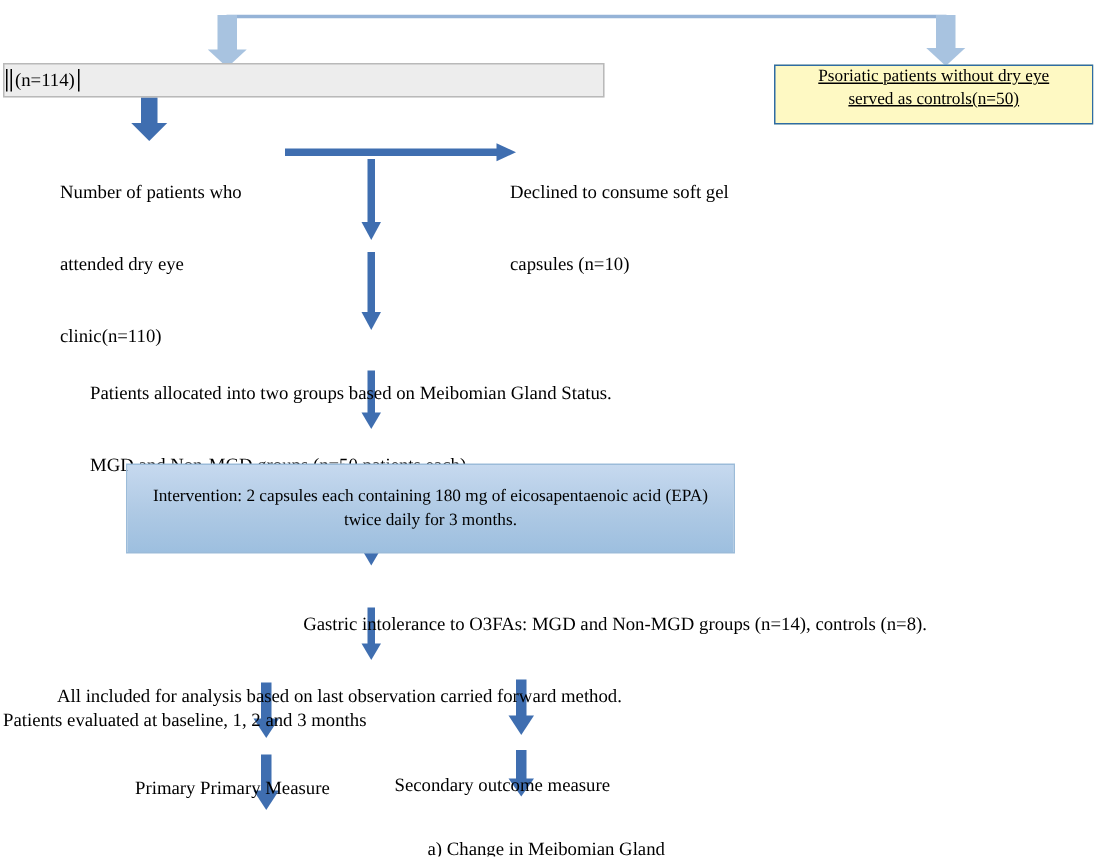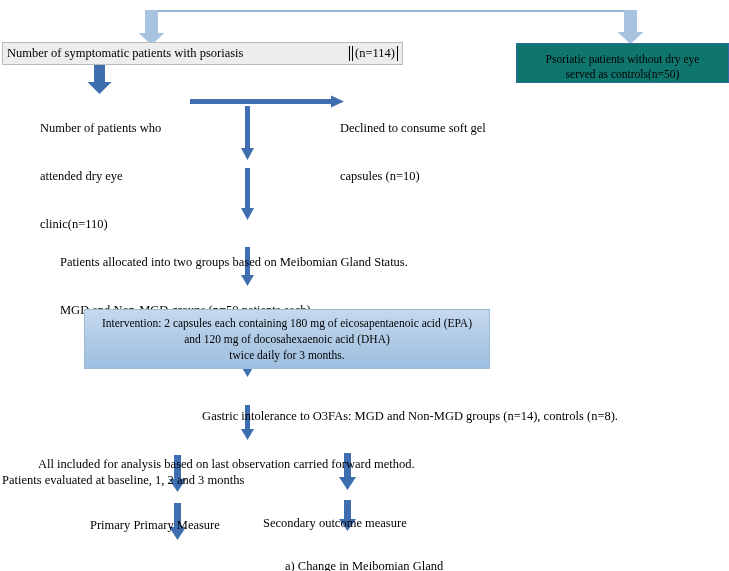--- a/index.html
+++ b/index.html
@@ -56,30 +56,31 @@
     width: 1px;
     height: 15px;
     background: #000;
     margin: 0 1px;
   }
   .count-text { padding: 0 1px; }
 
   
   .blue-box {
     position: absolute;
-    background: #0f766e;
+    background: #fef9c3;
     border: 1px solid #2e6ca4;
     box-sizing: border-box;
     display: flex;
-    align-items: flex-end;
+    align-items: flex-start;
     justify-content: center;
     text-align: center;
     font-size: 11.5px;
     line-height: 15px;
     color: #000;
+    text-decoration: underline;
   }
 
   
   .interv-box {
     position: absolute;
     background: linear-gradient(to bottom, #c6d9ef 0%, #aec9e4 55%, #9dbfdf 100%);
     border: 1px solid #9bbbd9;
     box-sizing: border-box;
     display: flex;
     align-items: center;
@@ -168,21 +169,20 @@
       <polygon points="169,527 186,527 177.5,540" fill="#3f6eb0"></polygon>
     </g>
 
     <g>
       <rect x="344" y="500" width="7" height="21" fill="#3f6eb0"></rect>
       <polygon points="339,519 356,519 347.5,531" fill="#3f6eb0"></polygon>
     </g>
   </svg>
 
   <div class="grey-box" style="left:2px; top:42px; width:401px; height:23px;">
-    <span class="label">Number of symptomatic patients with psoriasis</span>
     <span class="count-wrap">
       <span class="vbar"></span>
       <span class="vbar"></span>
       <span class="count-text">(n=114)</span>
       <span class="vbar"></span>
     </span>
   </div>
 
   <div class="blue-box" style="left:516px; top:43px; width:213px; height:40px;">
     <div>
@@ -204,21 +204,20 @@
 
 
   <div class="txt center" style="left:60px; top:222px; width:380px;">
     <div>Patients allocated into two groups based on Meibomian Gland Status.</div>
     <div>MGD and Non-MGD groups (n=50 patients each)</div>
   </div>
 
   <div class="interv-box" style="left:84px; top:285px; width:406px; height:60px;">
     <div>
       <div>Intervention: 2 capsules each containing 180 mg of eicosapentaenoic acid (EPA)</div>
-      <div>and 120 mg of docosahexaenoic acid (DHA)</div>
       <div>twice daily for 3 months.</div>
     </div>
   </div>
 
   <div class="txt" style="left:2px; top:376px; width:620px;">
     <div style="text-align:right; padding-right:4px;">Gastric intolerance to O3FAs: MGD and Non-MGD groups (n=14), controls (n=8).</div>
     <div style="text-align:left; padding-left:36px;">All included for analysis based on last observation carried forward method.</div>
   </div>
 
   <div class="txt left" style="left:2px; top:440px; width:300px;">

